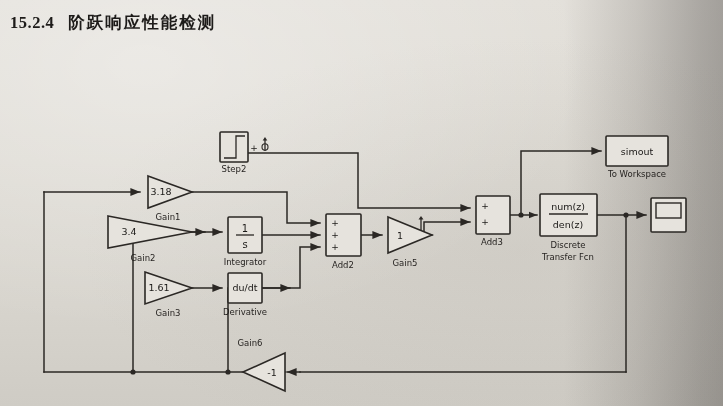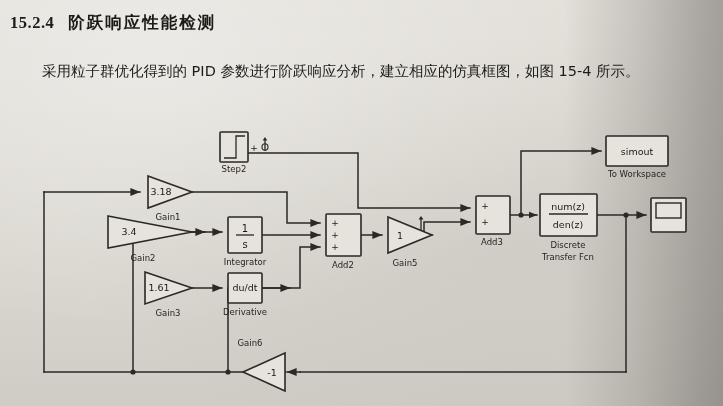--- a/index.html
+++ b/index.html
@@ -55,23 +55,20 @@
 </head>
 <body>
 
 <div id="page">
   <div class="paper-noise"></div>
 
   <div id="heading">
     <span class="num">15.2.4</span><span class="ttl">阶跃响应性能检测</span>
   </div>
 
-  <div id="para">
-    <span class="indent"></span><span>采用粒子群优化得到的 PID 参数进行阶跃响应分析，建立相应的仿真框图，如图 15-4 所示。</span>
-  </div>
 
   <div id="diagram">
   <svg width="723" height="288" viewBox="0 0 723 288" xmlns="http://www.w3.org/2000/svg">
 
     <defs>
       <marker id="ah" markerWidth="7" markerHeight="7" refX="6.4" refY="3" orient="auto">
         <path d="M0,0.4 L6.6,3 L0,5.6 z" class="arrow"></path>
       </marker>
       <marker id="ahs" markerWidth="6" markerHeight="6" refX="5.6" refY="2.6" orient="auto">
         <path d="M0,0.3 L5.8,2.6 L0,4.9 z" class="arrow"></path>

